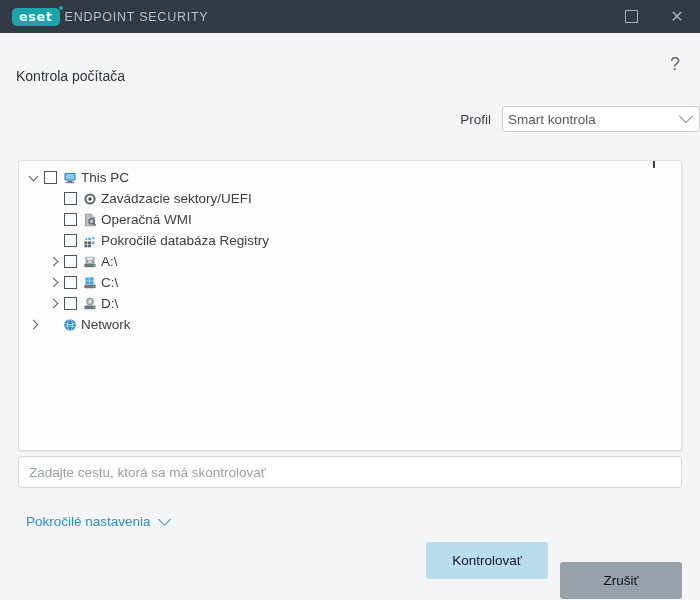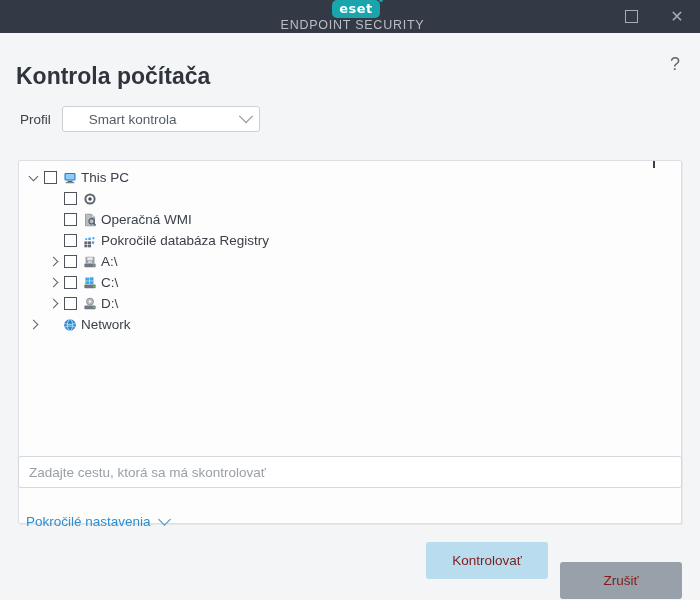--- a/index.html
+++ b/index.html
@@ -16,21 +16,20 @@
     -webkit-font-smoothing: antialiased;
   }
 
   
   .titlebar {
     height: 33px;
     background: #343a45;
     display: flex;
     align-items: center;
     position: relative;
-    flex-direction: column;
   }
   .logo-wrap {
     display: flex;
     align-items: center;
     margin-left: 12px;
     position: relative;
   }
   .eset-logo {
     background: #1aa4ac;
     border-radius: 5px;
@@ -93,56 +92,57 @@
 
   
   .page-header {
     height: 58px;
     display: flex;
     align-items: center;
     padding: 0 18px 0 16px;
     position: relative;
   }
   .page-title {
-    font-size: 23px;
+    font-size: 14px;
     color: #2f343d;
-    font-weight: bold;
+    font-weight: normal;
     margin-top: 28px;
   }
   .help-icon {
     position: absolute;
     right: 20px;
     top: 22px;
     font-size: 18px;
     color: #5d646e;
     cursor: pointer;
     line-height: 18px;
   }
 
   
   .profile-row {
     display: flex;
     align-items: center;
     padding: 14px 0 0 20px;
     height: 28px;
+    justify-content: flex-end;
   }
   .profile-label {
     font-size: 13.5px;
     color: #3b4049;
     margin-right: 11px;
   }
   .select-box {
     width: 198px;
     height: 26px;
     background: #ffffff;
     border: 1px solid #ccd0d6;
     border-radius: 3px;
     display: flex;
     align-items: center;
-    padding: 0 8px 0 26px;
+    padding: 0 8px 0 5px;
     box-sizing: border-box;
     cursor: pointer;
     position: relative;
   }
   .select-value {
     font-size: 13.5px;
     color: #555c66;
     flex: 1;
   }
   .chev {
@@ -152,21 +152,21 @@
     border-bottom: 1.4px solid #888f99;
     transform: rotate(45deg) translate(-2px,-2px);
   }
 
   
   .tree-box {
     position: absolute;
     left: 18px;
     top: 160px;
     width: 664px;
-    height: 364px;
+    height: 291px;
     background: #fdfdfd;
     border: 1px solid #dcdfe3;
     border-radius: 2px;
     box-sizing: border-box;
     overflow: hidden;
     box-shadow: 1px 1px 0 rgba(0,0,0,0.05);
   }
   .scroll-tick {
     position: absolute;
     right: 26px;
@@ -282,21 +282,21 @@
     right: 18px;
     top: 542px;
     display: flex;
     gap: 12px;
   }
   .btn {
     height: 37px;
     width: 122px;
     border: none;
     border-radius: 3px;
-    color: #7f1d1d;
+    color: #0f172a;
     font-family: "Liberation Sans", sans-serif;
     font-size: 13.5px;
     cursor: pointer;
   }
   .btn-primary-disabled {
     background: #b9dcee;
     cursor: default;
   }
   .btn-secondary {
     background: #98a0aa;
@@ -359,20 +359,21 @@
       <div class="tree-row indent-2">
         <span class="expander"></span>
         <span class="cb"></span>
         <span class="ticon">
           <svg width="16" height="16" viewBox="0 0 16 16">
             <circle cx="8" cy="8" r="5.6" fill="#5f666f"></circle>
             <circle cx="8" cy="8" r="3.6" fill="#fdfdfd"></circle>
             <circle cx="8" cy="8" r="1.7" fill="#3f454d"></circle>
           </svg>
         </span>
+        <span class="tlabel">Zavádzacie sektory/UEFI</span>
       </div>
       <div class="tree-row indent-2">
         <span class="expander"></span>
         <span class="cb"></span>
         <span class="ticon">
           <svg width="16" height="16" viewBox="0 0 16 16">
             <path d="M3.5 2.2h6l3 3v8.6h-9z" fill="#b9bec5" stroke="#8a9099" stroke-width="0.8"></path>
             <path d="M9.3 2.3v3.2h3.1" fill="#dfe2e6" stroke="#8a9099" stroke-width="0.7"></path>
             <circle cx="9.6" cy="9.3" r="2.7" fill="none" stroke="#555b63" stroke-width="1.2"></circle>
             <line x1="11.6" y1="11.3" x2="13.6" y2="13.4" stroke="#555b63" stroke-width="1.5"></line>

